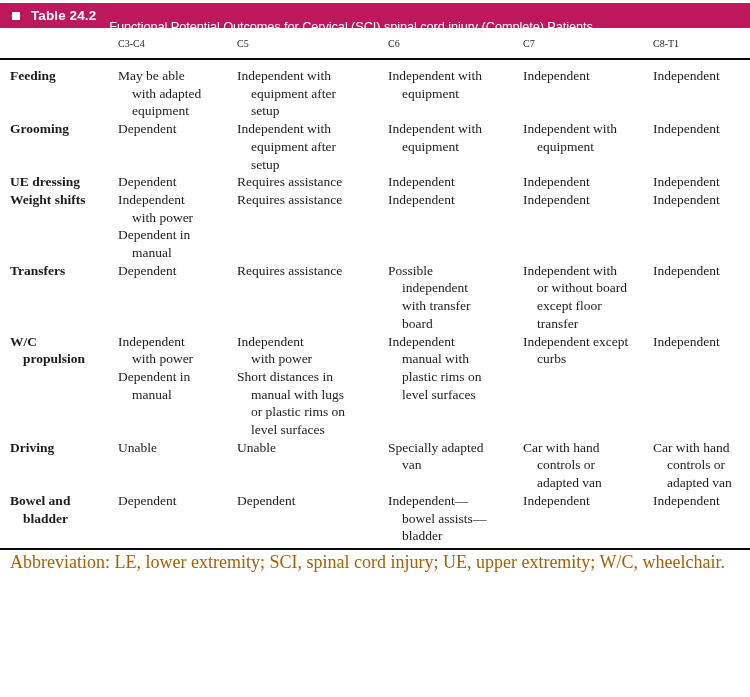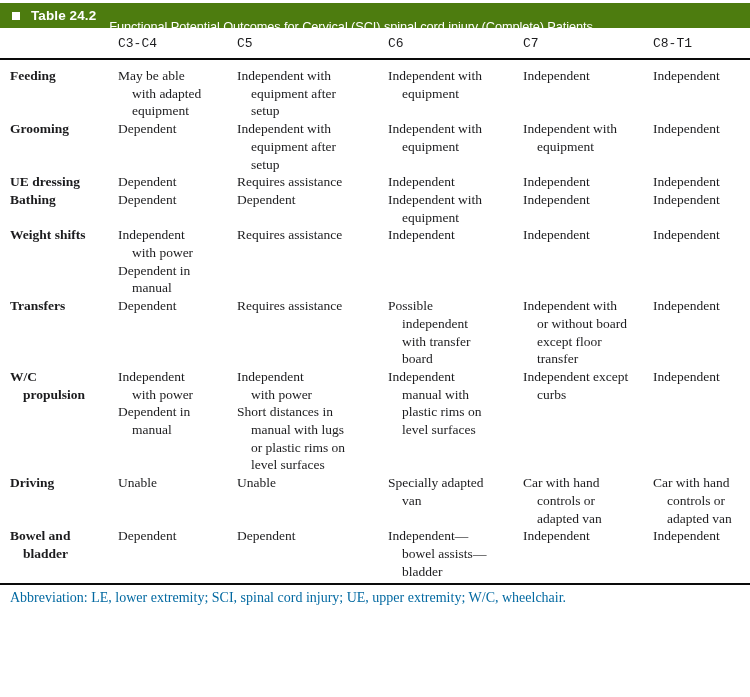--- a/index.html
+++ b/index.html
@@ -49,25 +49,24 @@
   
   table {
     width: 750px;
     table-layout: fixed;
     border-collapse: collapse;
     margin-top: 2px;
   }
   thead th {
     text-align: left;
     font-weight: 400;
-    font-size: 13px;
+    font-size: 10px;
     padding: 5px 6px 6px 0;
     border-bottom: 2.5px solid #0a0a0a;
     line-height: 17px;
-    font-family: Liberation Mono, monospace;
   }
   tbody th, tbody td {
     text-align: left;
     vertical-align: top;
     font-size: 13.5px;
     line-height: 17.7px;
     padding: 0 8px 0 0;
   }
   tbody tr:first-child th, tbody tr:first-child td { padding-top: 7px; margin-top: 32px; }
   tbody th { font-weight: 700; }
@@ -83,31 +82,31 @@
     white-space: pre-line;
     padding-left: 14px;
     text-indent: -14px;
   }
   tbody th .entry { padding-left: 13px; text-indent: -13px; }
   
   .footnote {
     border-top: 2px solid #0a0a0a;
     margin-top: 3px;
     padding: 5px 10px 0 10px;
-    font-size: 14px;
+    font-size: 18px;
     line-height: 15px;
-    color: #0369a1;
+    color: #a16207;
   }
 </style>
 </head>
 <body>
 
 <div id="page">
 
-  <div class="titlebar" style="background: #4d7c0f;">
+  <div class="titlebar" style="background: #be185d;">
     <span class="bullet-square"></span>
     <span class="tlabel">Table 24.2</span>
     <span class="ttitle">Functional Potential Outcomes for Cervical (SCI) spinal cord injury (Complete) Patients</span>
   </div>
 
   <table>
     <colgroup>
       <col class="c-label">
         <col class="c-1">
         <col class="c-2">
@@ -190,41 +189,20 @@
           </td>
           <td>
             <div class="entry">Independent</div>
           </td>
           <td>
             <div class="entry">Independent</div>
           </td>
         </tr>
         <tr>
           <th>
-            <div class="entry">Bathing</div>
-          </th>
-          <td>
-            <div class="entry">Dependent</div>
-          </td>
-          <td>
-            <div class="entry">Dependent</div>
-          </td>
-          <td>
-            <div class="entry">Independent with
-equipment</div>
-          </td>
-          <td>
-            <div class="entry">Independent</div>
-          </td>
-          <td>
-            <div class="entry">Independent</div>
-          </td>
-        </tr>
-        <tr>
-          <th>
             <div class="entry">Weight shifts</div>
           </th>
           <td>
             <div class="entry">Independent
 with power</div>
             <div class="entry">Dependent in
 manual</div>
           </td>
           <td>
             <div class="entry">Requires assistance</div>

